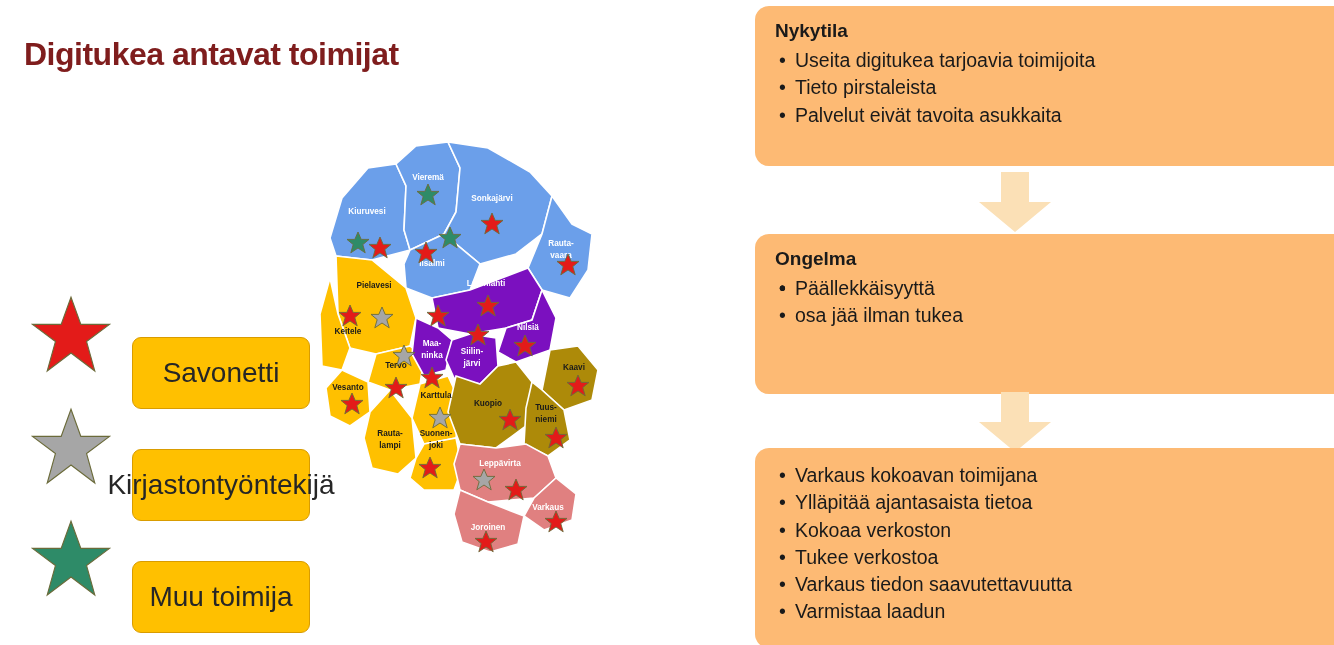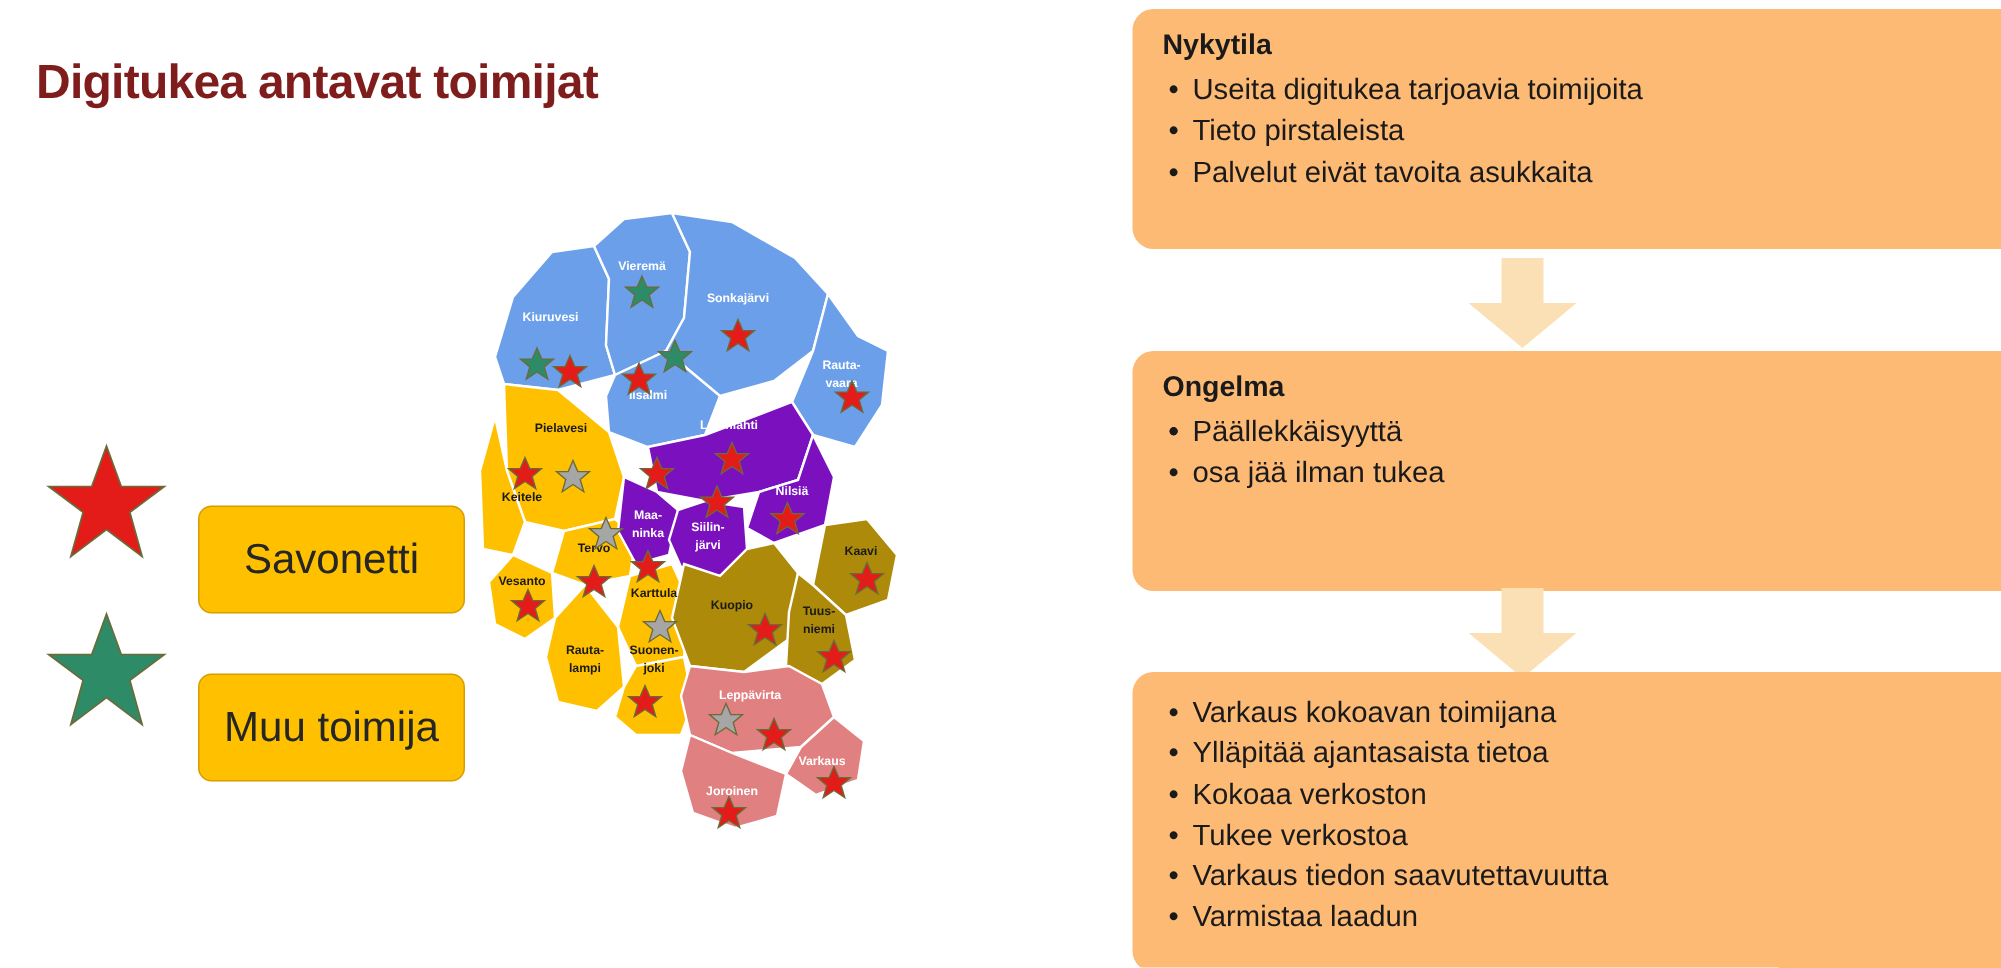--- a/index.html
+++ b/index.html
@@ -78,20 +78,30 @@
 
     <div class="legend-row">
       <svg class="legend-star" width="82" height="80" viewBox="0 0 100 96">
         <polygon points="50,2 62,35 97,35 69,56 79,92 50,70 21,92 31,56 3,35 38,35" fill="#E31B19" stroke="#6b6b3a" stroke-width="1.4"></polygon>
       </svg>
       <div class="legend-box">
         <span>Savonetti</span>
       </div>
     </div>
 
+    <div class="legend-row">
+      <svg class="legend-star" width="82" height="80" viewBox="0 0 100 96">
+        <polygon points="50,2 62,35 97,35 69,56 79,92 50,70 21,92 31,56 3,35 38,35" fill="#A6A6A6" stroke="#6b6b3a" stroke-width="1.4"></polygon>
+      </svg>
+      <div class="legend-box">
+        <span>Kirjaston</span>
+          <br>
+        <span>työntekijä</span>
+      </div>
+    </div>
 
     <div class="legend-row">
       <svg class="legend-star" width="82" height="80" viewBox="0 0 100 96">
         <polygon points="50,2 62,35 97,35 69,56 79,92 50,70 21,92 31,56 3,35 38,35" fill="#2E8B68" stroke="#6b6b3a" stroke-width="1.4"></polygon>
       </svg>
       <div class="legend-box">
         <span>Muu toimija</span>
       </div>
     </div>
 

